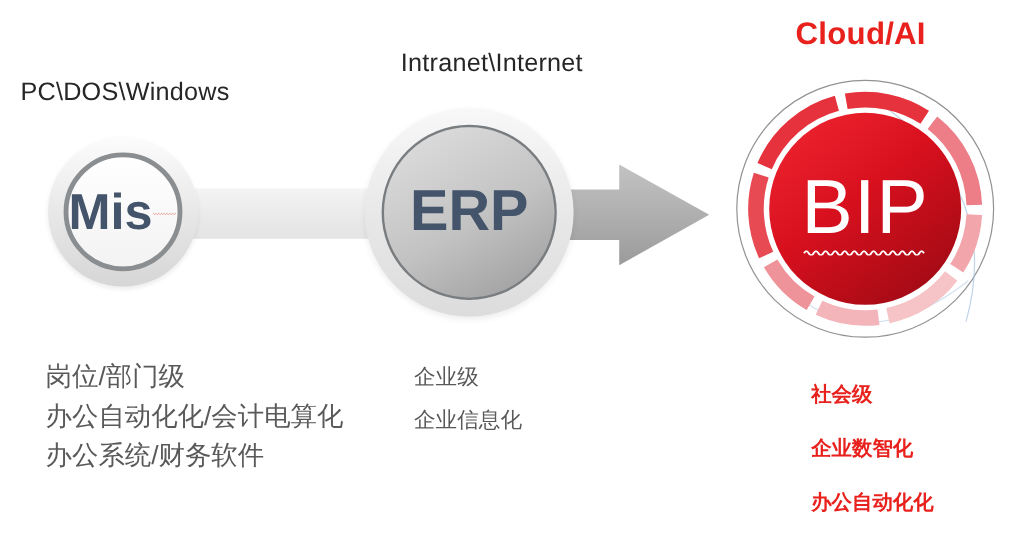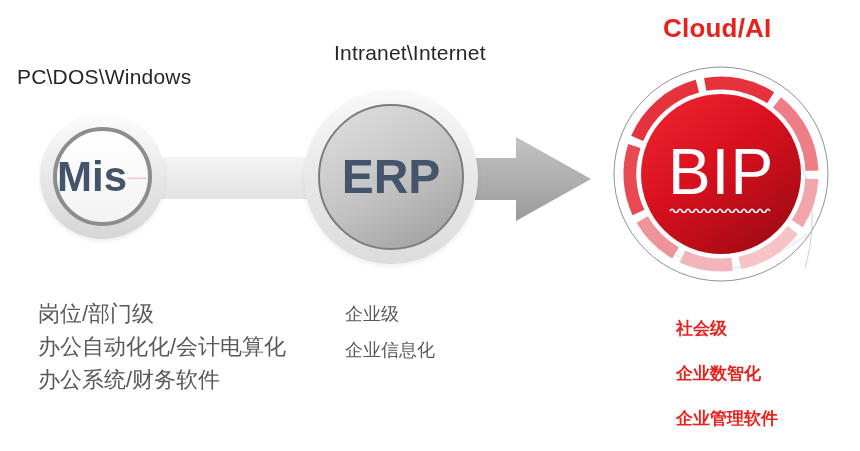--- a/index.html
+++ b/index.html
@@ -135,16 +135,16 @@
     <li>办公自动化化/会计电算化</li>
     <li>办公系统/财务软件</li>
   </ul>
   <ul class="features col2">
     <li>企业级</li>
     <li>企业信息化</li>
   </ul>
   <ul class="features col3" style="color:#e8211d;">
     <li>社会级</li>
     <li>企业数智化</li>
-    <li>企业管理软件</li>
+    <li>办公自动化化</li>
   </ul>
 
 </div>
 
 </body></html>

